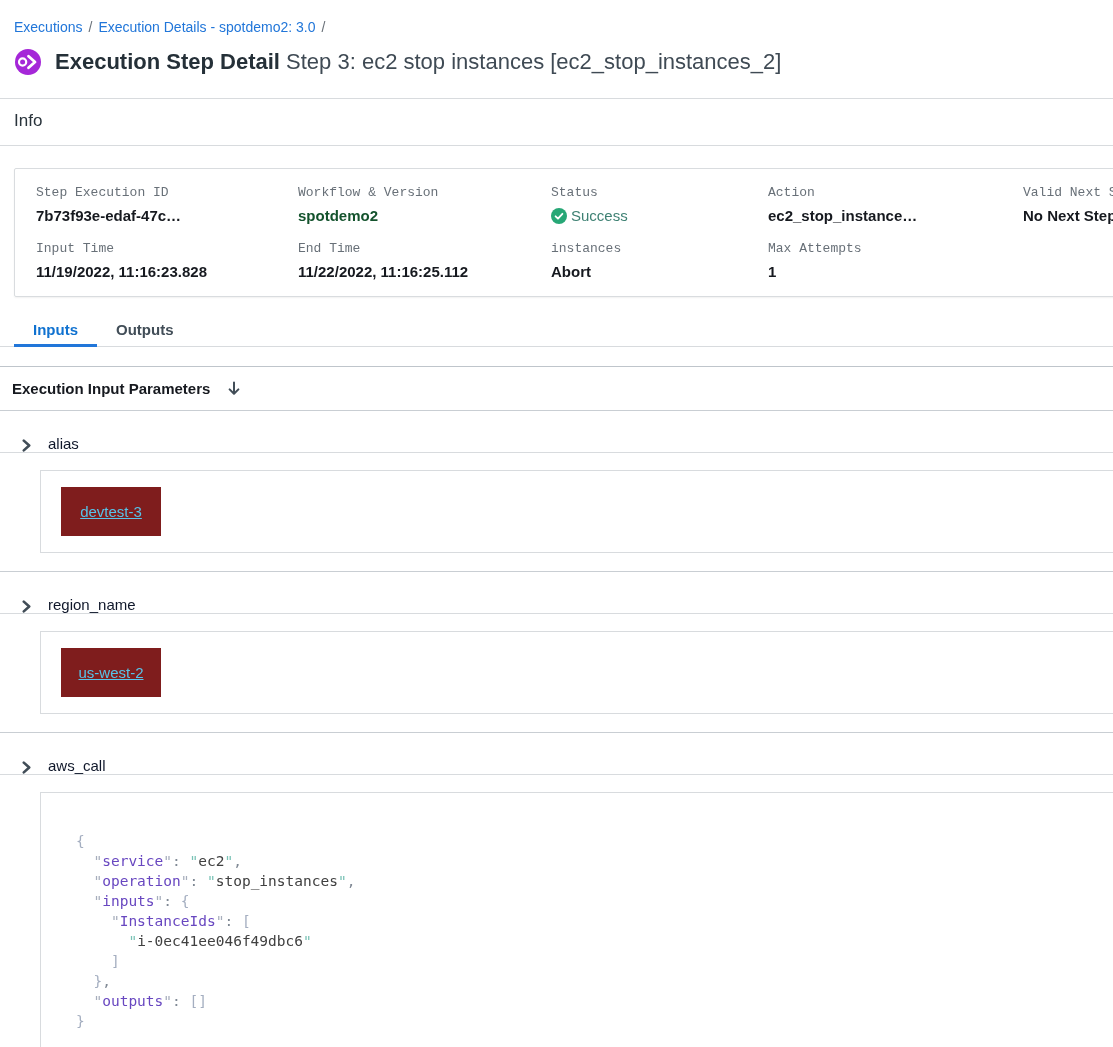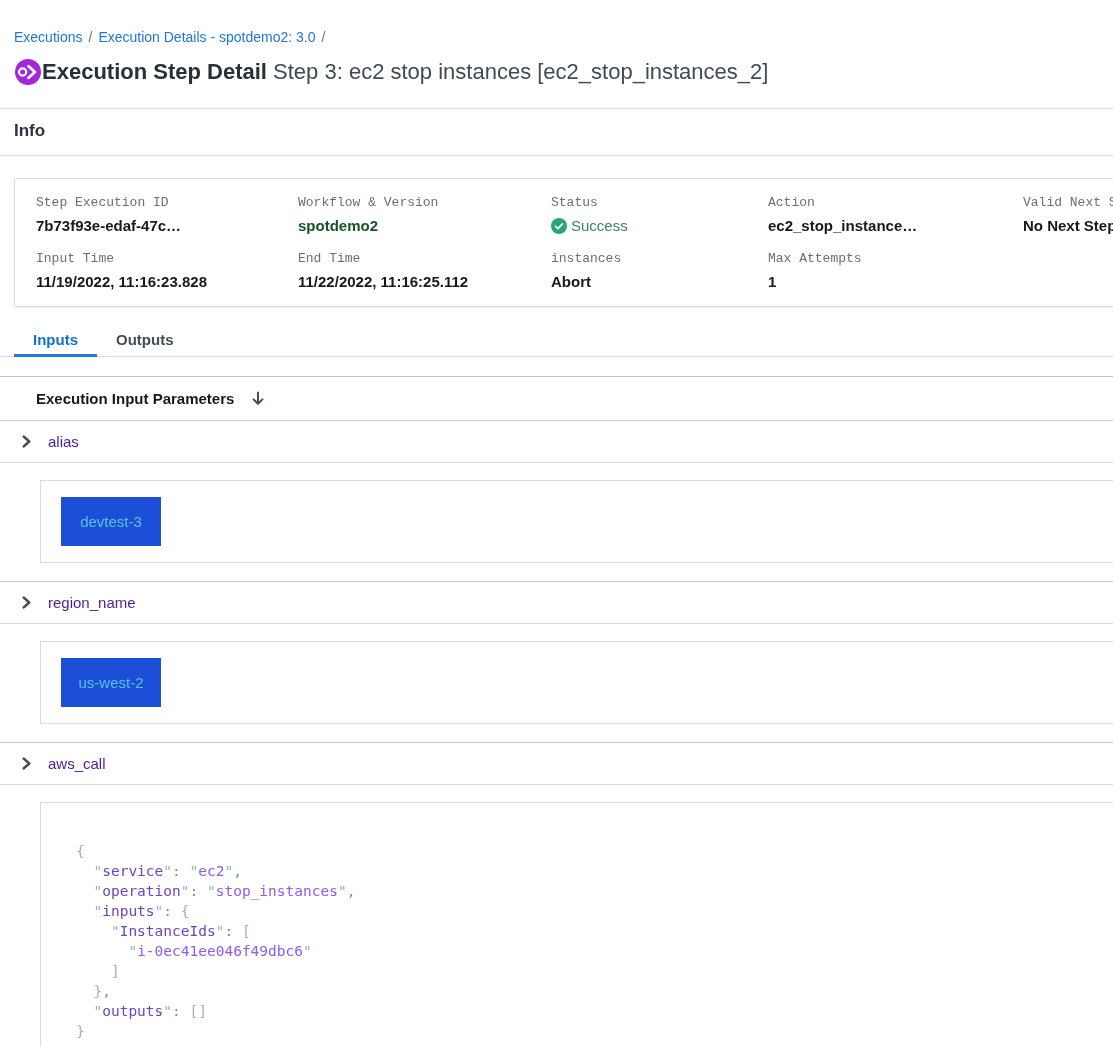--- a/index.html
+++ b/index.html
@@ -6,35 +6,35 @@
   html, body {
     margin: 0; padding: 0;
     width: 1113px; height: 1047px;
     overflow: hidden;
     background: #ffffff;
     font-family: "Liberation Sans", sans-serif;
     color: #16191f;
   }
 
   
-  .breadcrumb { padding: 28px 14px 0 14px; font-size: 14px; line-height: 19px; }
+  .breadcrumb { padding: 18px 14px 0 14px; font-size: 14px; line-height: 19px; }
   .bc-link { color: #2176d9; text-decoration: none; cursor: pointer; }
   .bc-sep  { color: #687078; margin: 0 6px; }
 
   
-  .title-row { display: flex; align-items: center; margin: 10px 14px 0 14px; height: 30px; }
+  .title-row { display: flex; align-items: center; gap: 13px; margin: 10px 14px 0 14px; height: 30px; }
   .logo { width: 28px; height: 28px; flex: 0 0 auto; display: inline-flex; }
   h1 { margin: 0; font-size: 22px; font-weight: 700; color: #253038; white-space: nowrap; }
   .t-sub { font-weight: 400; color: #3f4a54; }
 
   .rule { border: 0; border-top: 1px solid #d8dbde; margin: 0; }
   .rule-a { margin-top: 21px; }
   .rule-b { margin-top: 14px; }
 
-  .info-heading { margin: 12px 14px 0 14px; font-size: 17px; font-weight: 700; color: #2a343c; }
+  .info-heading { margin: 12px 14px 0 14px; font-size: 17px; font-weight: 400; color: #2a343c; }
 
   
   .card {
     margin: 22px 0 0 14px;
     width: calc(100% + 31px);
     border: 1px solid #d9dcdf;
     border-radius: 2px;
     box-shadow: 0 1px 2px rgba(0,0,0,0.06);
     padding: 16px 0 16px 21px;
   }
@@ -45,54 +45,54 @@
   .status-val { display: flex; align-items: center; gap: 4px; font-size: 15px; font-weight: 400; color: #3e8173; }
 
   
   .tabs { display: flex; margin-top: 19px; padding-left: 14px; height: 31px; border-bottom: 1px solid #d8dbde; }
   .tab { position: relative; padding: 0 19px; line-height: 28px; font-size: 15px; font-weight: 700; color: #414d57; cursor: pointer; }
   .tab.active { color: #1072d0; }
   .tab.active::after { content: ""; position: absolute; left: 0; right: 0; bottom: -1px; height: 3px; background: #2176d9; }
 
   
   .params-panel { margin-top: 19px; border-top: 1px solid #bfc5cb; }
-  .params-header { height: 43px; display: flex; align-items: center; gap: 15px; padding-left: 36px; font-size: 15px; font-weight: 700; color: #16191f; }
+  .params-header { height: 43px; display: flex; align-items: center; gap: 15px; padding-left: 12px; font-size: 15px; font-weight: 700; color: #16191f; }
   .dl-icon { display: inline-flex; cursor: pointer; }
 
   .param-head {
-    height: 43px; display: flex; align-items: center; gap: 15px; padding-left: 20px;
+    height: 43px; display: flex; align-items: flex-end; gap: 15px; padding-left: 20px;
     border-top: 1px solid #c9ced3; border-bottom: 1px solid #d8dbde;
-    font-size: 15px; color: #4c1d95; cursor: pointer;
+    font-size: 15px; color: #0f172a; cursor: pointer;
   }
   .chev { display: inline-flex; width: 13px; }
   .param-content { padding: 17px 0 18px 0; }
 
   .value-box {
     margin-left: 40px; width: calc(100% - 40px + 45px);
     border: 1px solid #d8dbde; background: #fff;
     padding: 16px 0 16px 20px;
   }
   .badge {
-    display: inline-block; background: #1d4ed8;
+    display: inline-block; background: #7f1d1d;
     padding: 16px 17px; min-width: 100px; text-align: center;
-    font-size: 15px; color: #57c3e9;
+    font-size: 15px; color: #57c3e9; text-decoration: underline;
   }
 
   .code-box {
     margin-left: 40px; width: calc(100% - 40px + 45px);
     border: 1px solid #d8dbde; background: #fff;
     padding: 38px 0 30px 35px;
     min-height: 320px;
   }
   .code { font-family: "DejaVu Sans Mono", monospace; font-size: 14.5px; line-height: 20px; white-space: pre; }
   .tk-q  { color: #a7aebc; }
   .tk-k  { color: #6847c0; }
   .tk-p  { color: #7f8894; }
   .tk-qv { color: #79c2b5; }
-  .tk-s  { color: #8b5cf6; text-align: center; }
+  .tk-s  { color: #404040; text-align: center; }
   .tk-b  { color: #a4aec0; }
 </style>
 </head>
 <body>
 
 <nav class="breadcrumb">
   <a class="bc-link">Executions</a><span class="bc-sep">/</span><a class="bc-link">Execution Details - spotdemo2: 3.0</a><span class="bc-sep">/</span>
 </nav>
 
 <div class="title-row">

